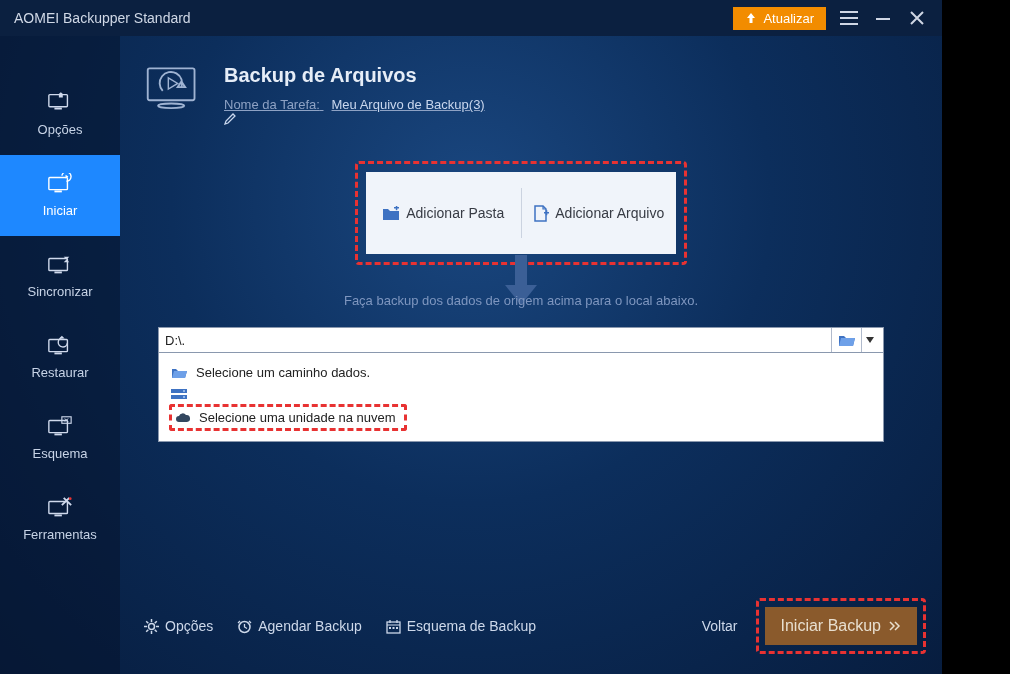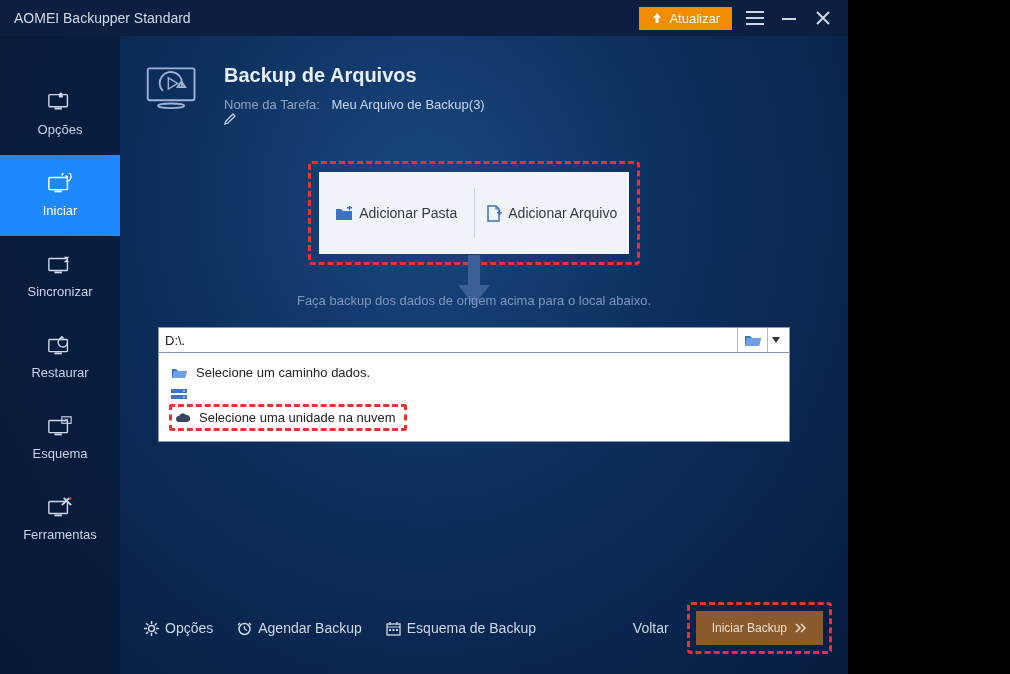--- a/index.html
+++ b/index.html
@@ -1,19 +1,19 @@
 <!DOCTYPE html>
 <html><head>
 <meta charset="utf-8">
 <style>
 * { margin: 0; padding: 0; box-sizing: border-box; font-family: "Segoe UI", Tahoma, sans-serif; }
 body { width: 1010px; height: 674px; overflow: hidden; background: #000; }
 
 .app {
-  width: 848px; height: 674px;
+  width: 942px; height: 674px;
   background: radial-gradient(ellipse at 50% 30%, #1a4780 0%, #0c2e5c 45%, #071d3f 100%);
   display: flex; flex-direction: column;
   position: relative;
 }
 
 
 .titlebar {
   height: 36px; background: #0b2040;
   display: flex; align-items: center; padding: 0 14px;
   color: #d0d8e6; font-size: 14px;
@@ -40,21 +40,21 @@
 }
 .side-item.active { background: #1e88ff; color: #fff; }
 .side-icon { width: 26px; height: 22px; position: relative; display:flex; align-items:center; justify-content:center;}
 
 
 .main { flex: 1; position: relative; padding: 28px 44px 0 24px; }
 
 .page-header { display: flex; align-items: flex-start; gap: 22px; margin-bottom: 36px; }
 .big-icon { width: 58px; height: 50px; display:flex; align-items:center; justify-content:center; }
 .page-title { color: #e6edf7; font-size: 20px; font-weight: 700; margin-bottom: 10px; }
-.task-row { color: #8ea2c4; font-size: 13px; }
+.task-row { color: #8ea2c4; font-size: 13px; text-decoration: underline; }
 .task-name { color: #c9d7ee; margin-left: 8px; }
 .edit-icon { margin-left: 14px; cursor: pointer; color:#c9d7ee;}
 
 
 .center-area { display: flex; flex-direction: column; align-items: center; }
 .dashed-red { border: 3px dashed #e83232; border-radius: 4px; padding: 8px; }
 .source-box {
   width: 310px; height: 82px; background: #f0f4fa;
   display: flex; align-items: center; justify-content: center;
 }
@@ -88,21 +88,21 @@
 .footer {
   position: absolute; bottom: 20px; left: 24px; right: 16px;
   display: flex; align-items: center; color: #cdd8ea; font-size: 14px;
 }
 .footer .f-opt { display: flex; align-items: center; gap: 6px; margin-right: 24px; cursor: pointer; }
 .footer .spacer { flex: 1; }
 .back-link { cursor: pointer; margin-right: 18px; }
 .start-wrap { border: 3px dashed #e83232; border-radius: 4px; padding: 6px; }
 .start-btn {
   background: #8a5a2c; color: #e8dfcf; border: none; padding: 10px 16px;
-  font-size: 12px; cursor: pointer; display: flex; align-items: center; gap: 8px;
+  font-size: 16px; cursor: pointer; display: flex; align-items: center; gap: 8px;
 }
 
 svg { display: block; }
 </style>
 </head>
 <body>
 
 <div class="app">
 
   <div class="titlebar">

